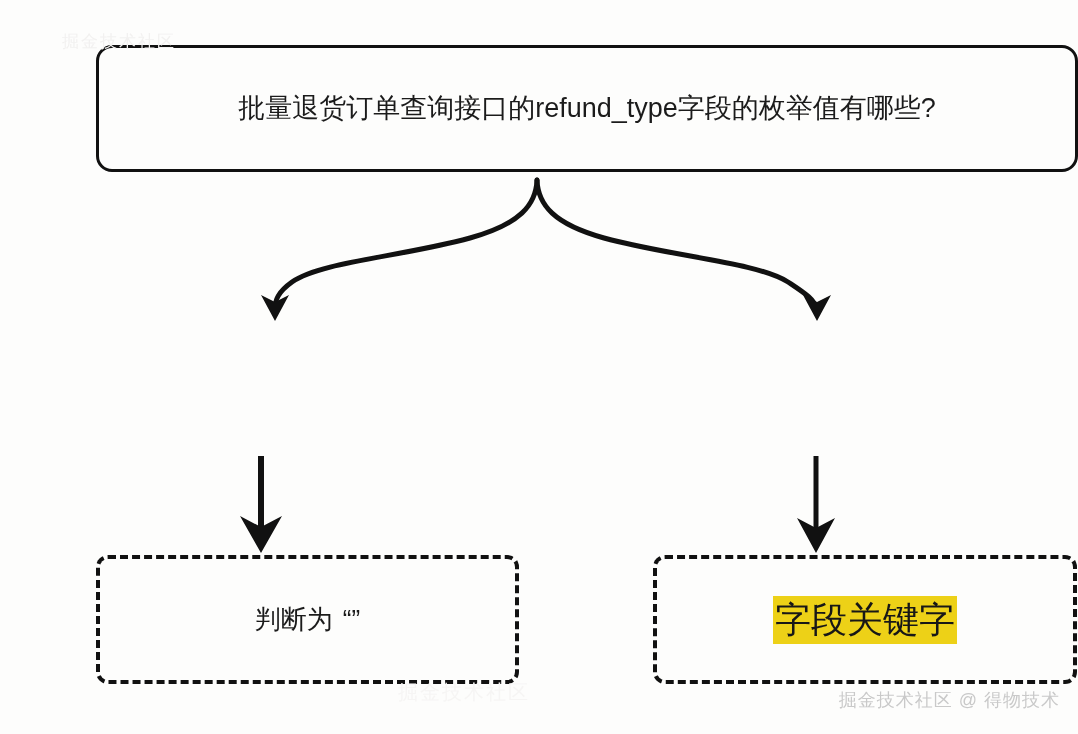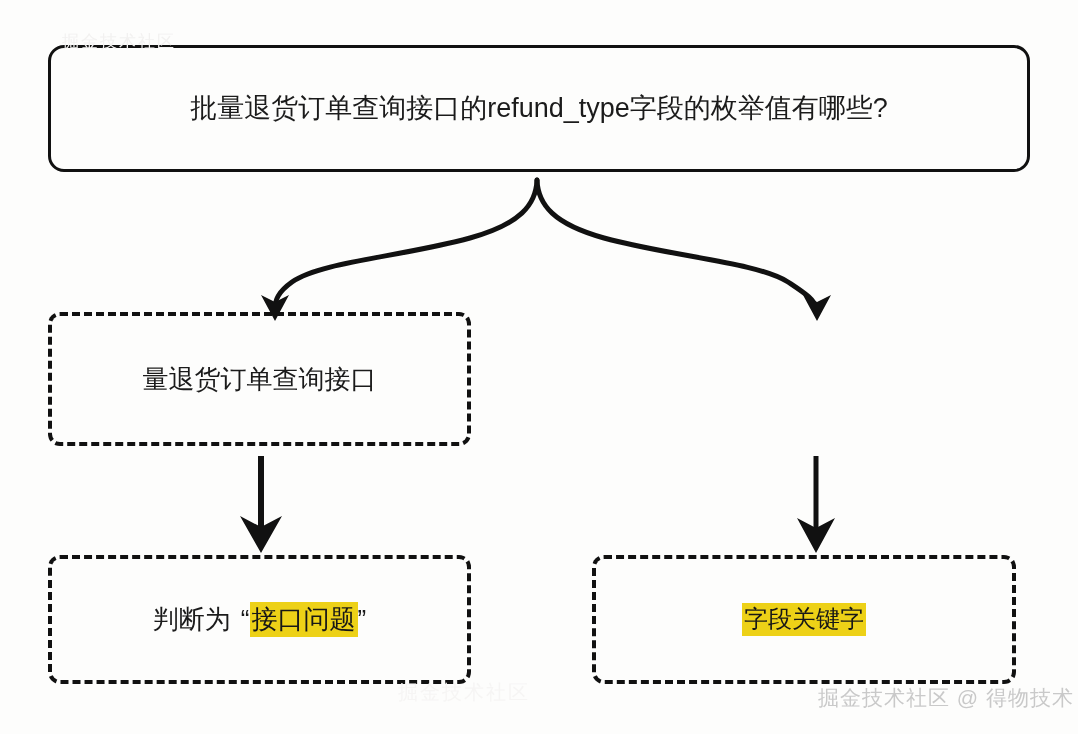--- a/index.html
+++ b/index.html
@@ -21,20 +21,21 @@
     position: absolute;
     box-sizing: border-box;
     display: flex;
     align-items: center;
     justify-content: center;
     background: transparent;
     color: #1b1b1b;
     text-align: center;
     line-height: 1.25;
     white-space: nowrap;
+    margin-left: 48px;
   }
 
   .node-solid {
     border: 3px solid #111111;
     border-radius: 16px;
   }
 
   .node-dashed {
     border: 4px dashed #111111;
     border-radius: 12px;
@@ -68,25 +69,25 @@
   #node-verdict {
     left: 48px;
     top: 555px;
     width: 423px;
     height: 129px;
     font-size: 26px;
     align-items: center;
   }
 
   #node-keyword {
-    left: 592px;
+    left: 605px;
     top: 555px;
     width: 424px;
     height: 129px;
-    font-size: 24px;
+    font-size: 36px;
   }
 
   .label-inner {
     display: inline-flex;
     align-items: baseline;
     white-space: nowrap;
   }
 
   .hl {
     background: #edd117;
@@ -110,23 +111,23 @@
   }
 
   
   .watermark {
     position: absolute;
     color: #cfcfcf;
     white-space: nowrap;
     font-family: "Liberation Sans", "DejaVu Sans", sans-serif;
   }
   #watermark-main {
-    right: 4px;
+    right: 18px;
     bottom: 22px;
-    font-size: 21px;
+    font-size: 18px;
     letter-spacing: 1px;
     color: #c9c9c9;
     margin-left: 24px;
   }
   #watermark-ghost {
     left: 62px;
     top: 30px;
     font-size: 17px;
     color: #f2f1f0;
     letter-spacing: 2px;
@@ -170,31 +171,27 @@
     <g>
       <line x1="816" y1="456" x2="816" y2="536" stroke="#111111" stroke-width="5"></line>
       <polygon points="816,553 797,518 816,528 835,518" fill="#111111"></polygon>
     </g>
   </svg>
 
   <div id="root-node" class="node node-solid">
     <span>批量退货订单查询接口的refund_type字段的枚举值有哪些?</span>
   </div>
 
-  <div id="node-api" class="node node-dashed">
-    <span>量退货订单查询接口</span>
-  </div>
 
 
   <div id="node-verdict" class="node node-dashed">
     <span class="label-inner">
       <span>判断为</span>
       <span style="display:inline-block;width:10px"></span>
       <span class="quote">“</span>
-      <span class="hl">接口问题</span>
       <span class="quote">”</span>
     </span>
   </div>
 
   <div id="node-keyword" class="node node-dashed">
     <span class="hl">字段关键字</span>
   </div>
 
   <div id="watermark-ghost" class="watermark">掘金技术社区</div>
 

